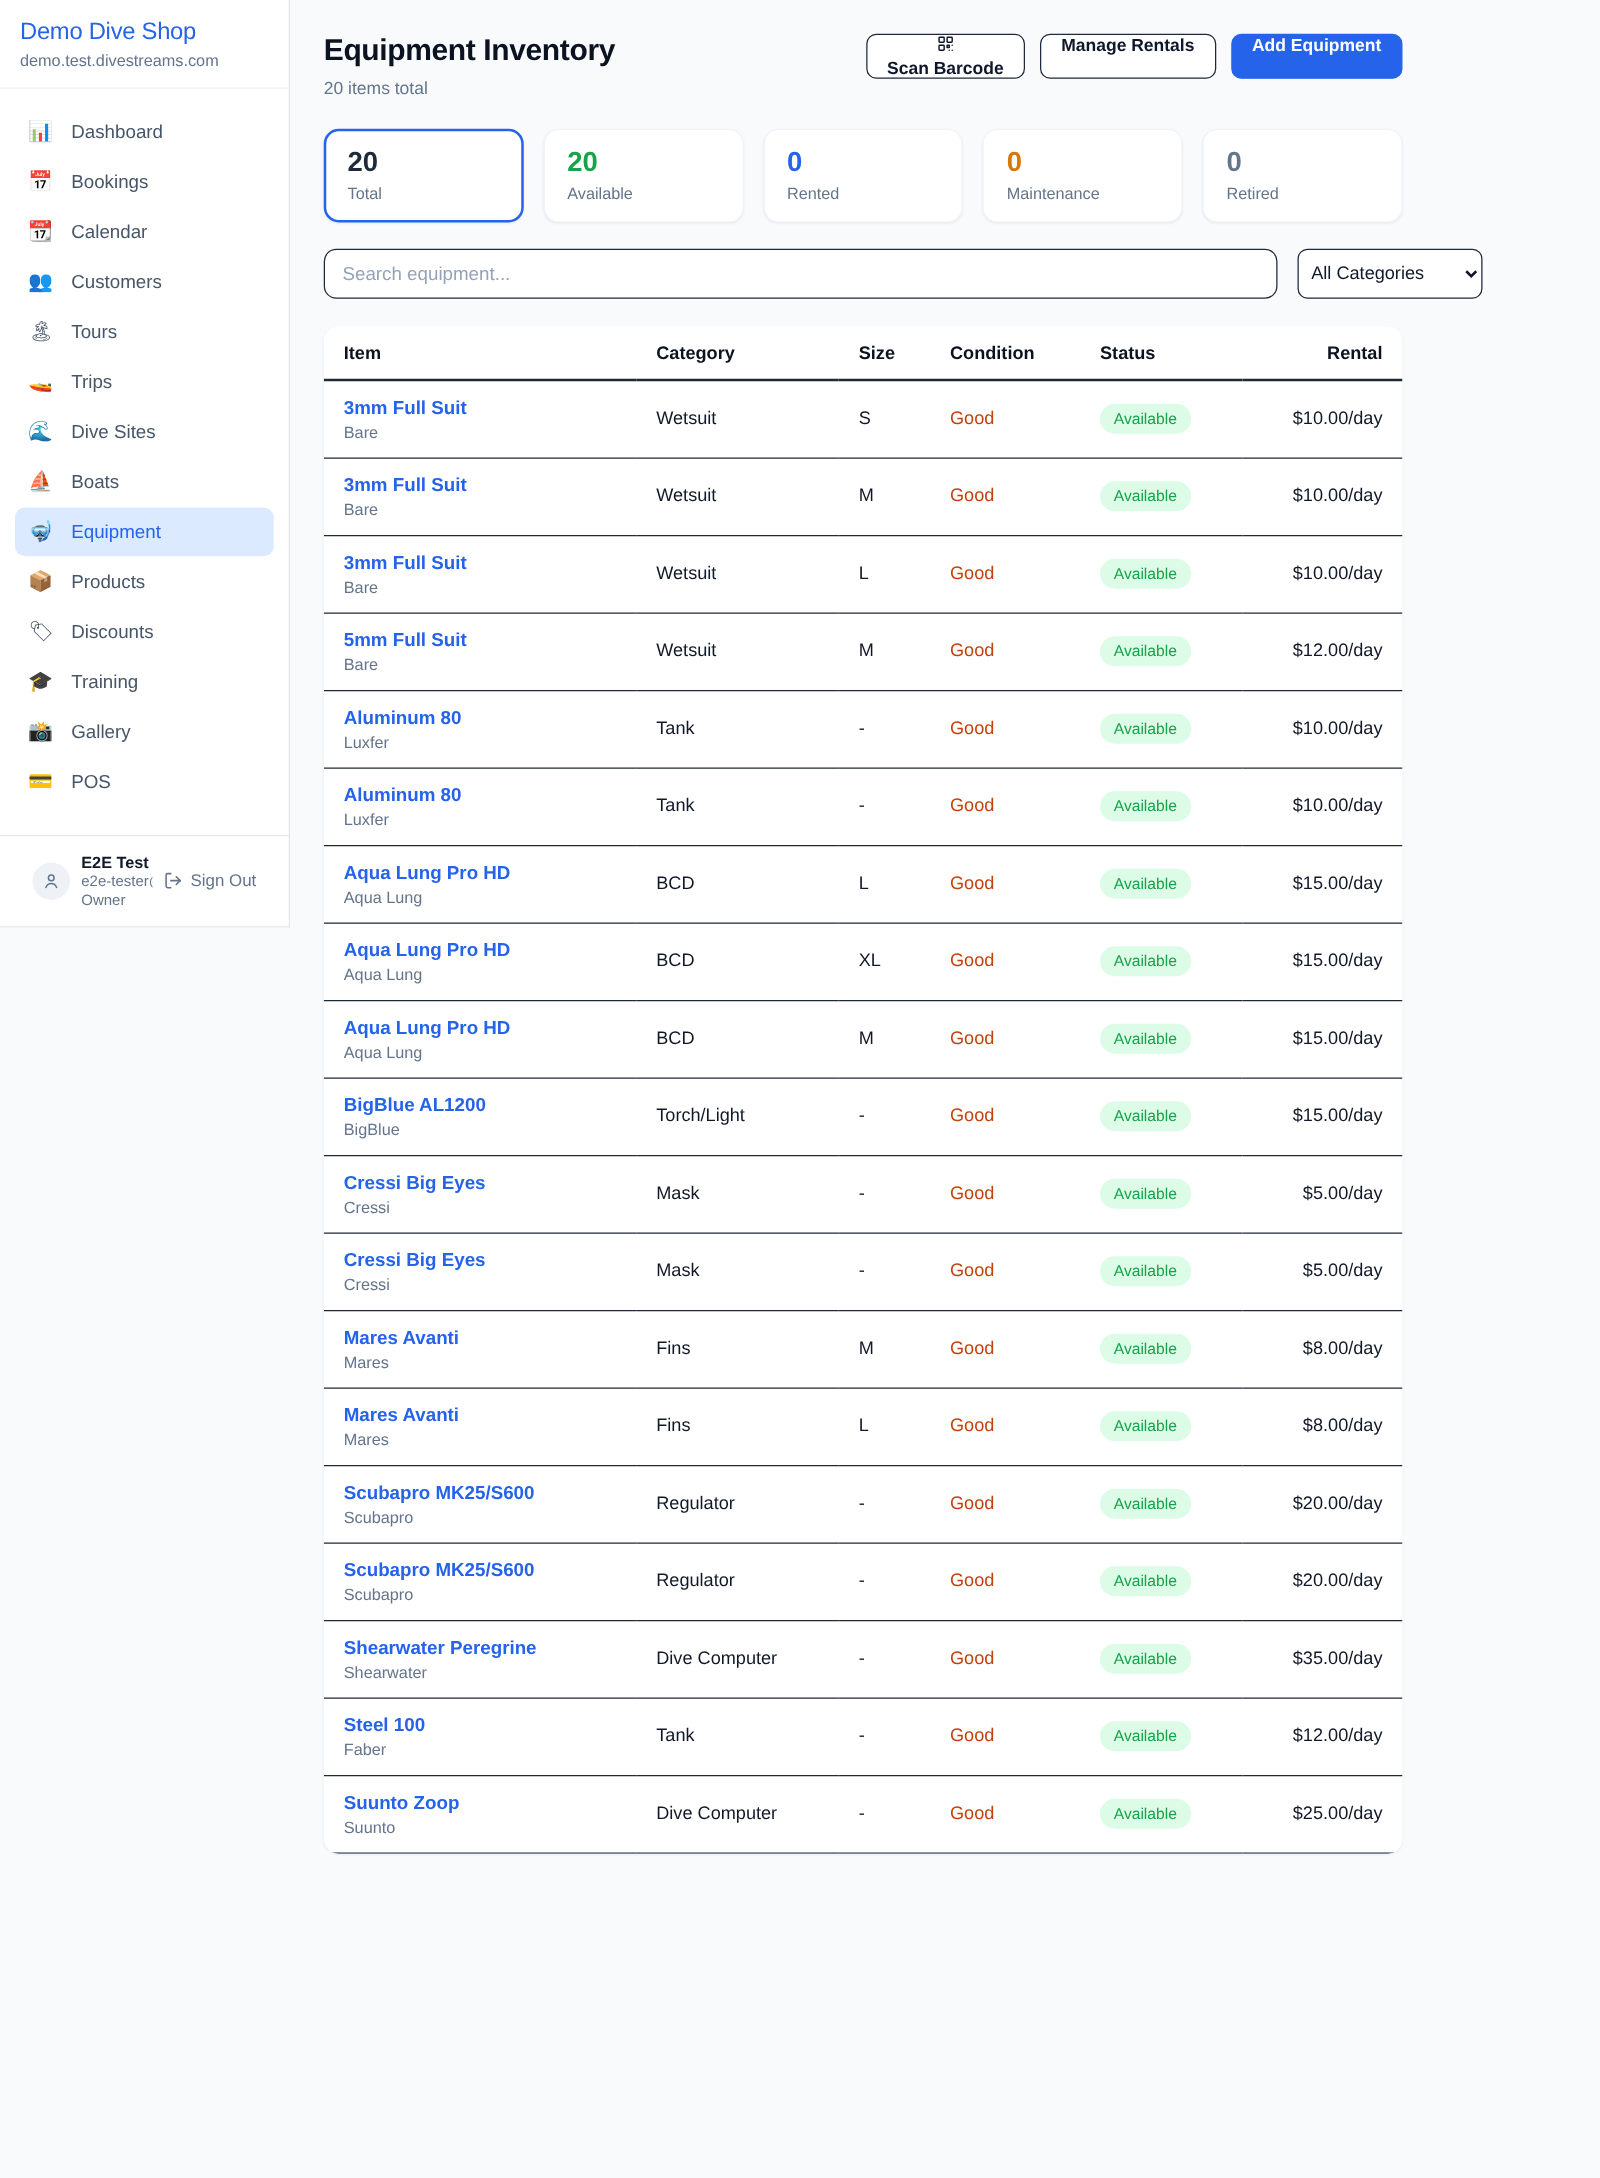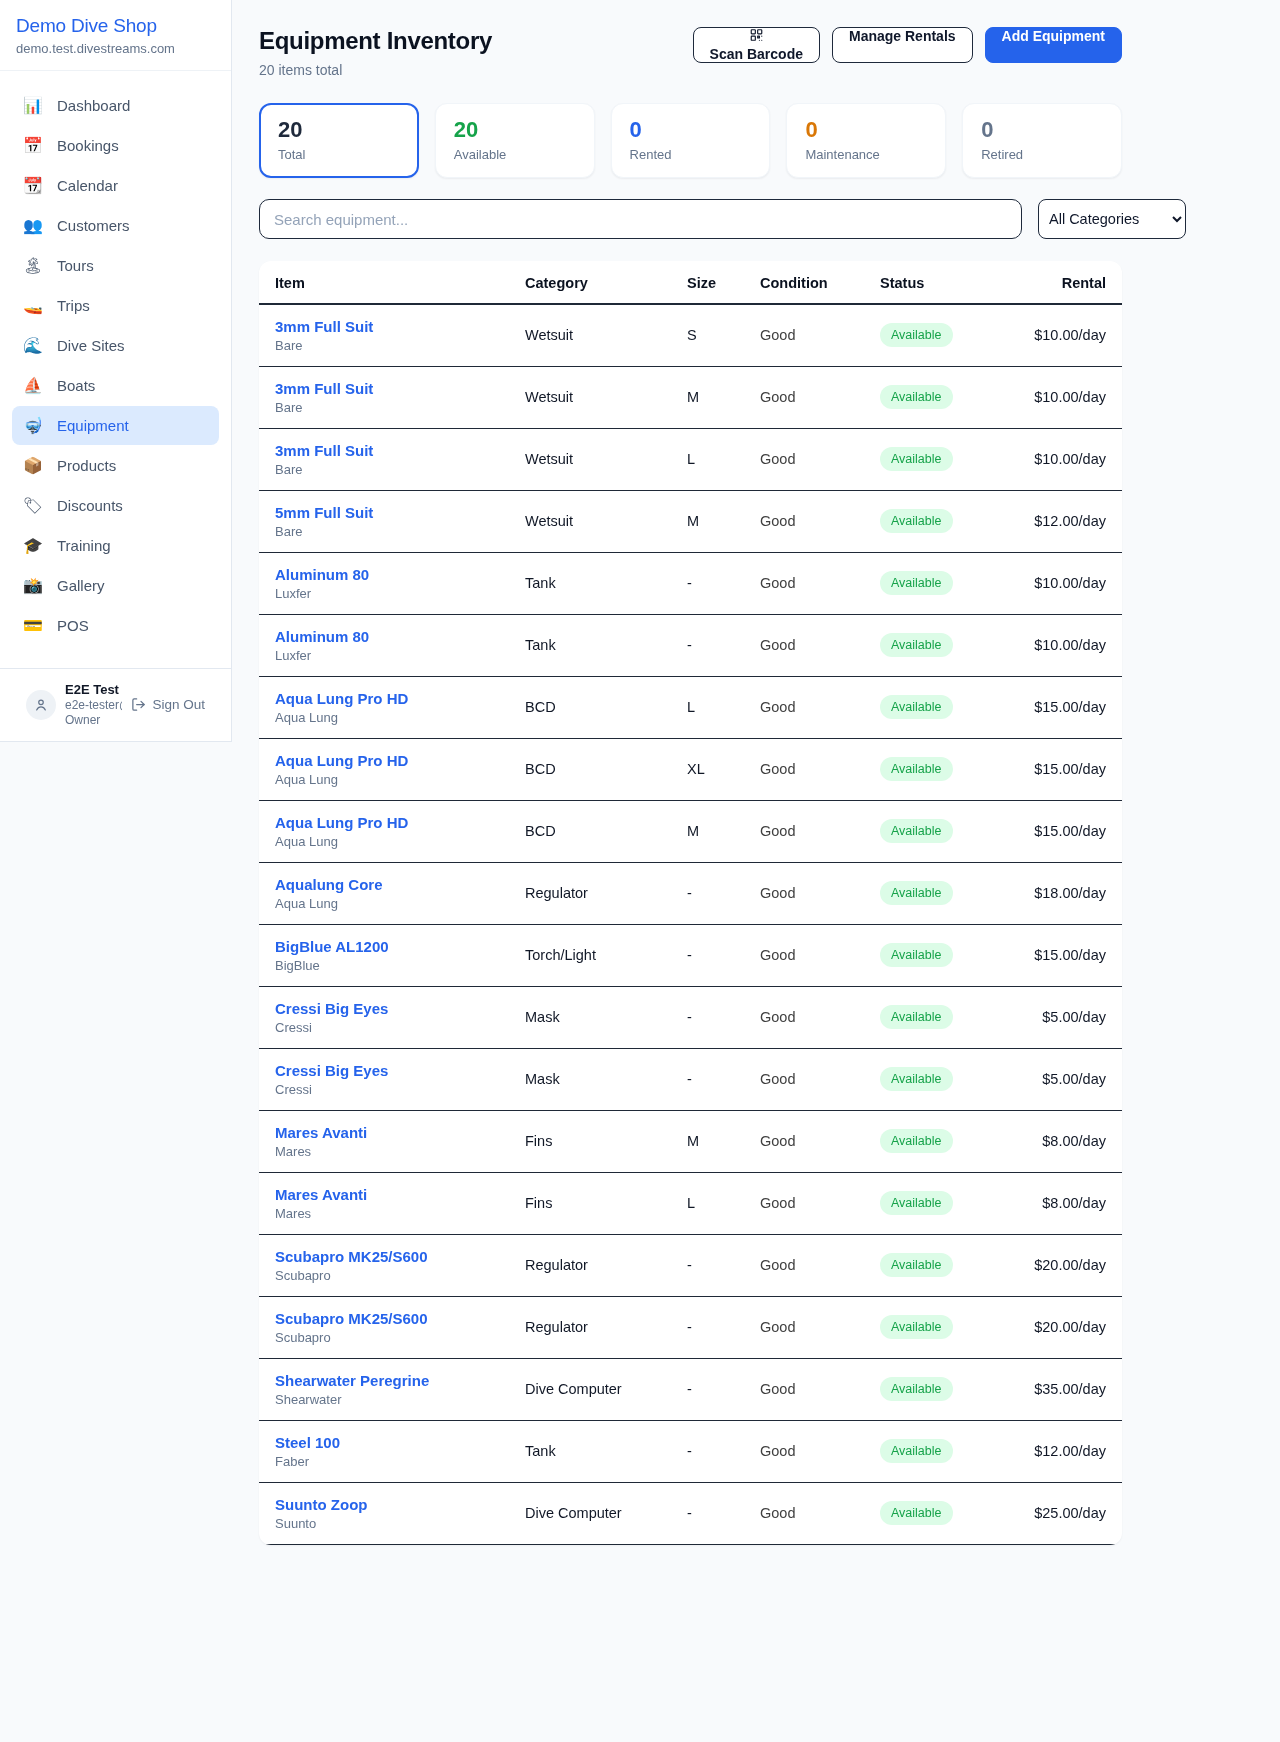--- a/index.html
+++ b/index.html
@@ -93,21 +93,21 @@
     text-align: left; font-size: 14.5px; font-weight: 700; color: #0b1220;
     padding: 14px 16px 12px; border-bottom: 2px solid #1f2937; white-space: nowrap;
   }
   td {
     padding: 10px 16px; border-bottom: 1px solid #1f2937;
     font-size: 14.5px; color: #111827; vertical-align: middle; height: 62px;
   }
   th.col-rental, td.cell-rental { text-align: right; }
   .item-link { color: #2563eb; font-weight: 700; font-size: 15px; cursor: pointer; text-decoration: none; display: inline-block; }
   .item-brand { color: #64748b; font-size: 13px; margin-top: 3px; }
-  .condition-link { color: #404040; cursor: pointer; }
+  .condition-link { color: #c2410c; cursor: pointer; }
   .status-badge {
     display: inline-block; background: #dcfce7; color: #16a34a;
     font-size: 12.5px; padding: 5px 11px; border-radius: 999px;
   }
 </style>
 </head>
 <body>
 
 <aside class="sidebar">
   <div class="sidebar-header">
@@ -436,35 +436,20 @@
             <td>M</td>
             <td>
               <span class="condition-link">Good</span>
             </td>
             <td>
               <span class="status-badge">Available</span>
             </td>
             <td class="cell-rental">$15.00/day</td>
           </tr>
 
-          <tr>
-            <td>
-              <a class="item-link">Aqualung Core</a>
-              <div class="item-brand">Aqua Lung</div>
-            </td>
-            <td>Regulator</td>
-            <td>-</td>
-            <td>
-              <span class="condition-link">Good</span>
-            </td>
-            <td>
-              <span class="status-badge">Available</span>
-            </td>
-            <td class="cell-rental">$18.00/day</td>
-          </tr>
 
           <tr>
             <td>
               <a class="item-link">BigBlue AL1200</a>
               <div class="item-brand">BigBlue</div>
             </td>
             <td>Torch/Light</td>
             <td>-</td>
             <td>
               <span class="condition-link">Good</span>

